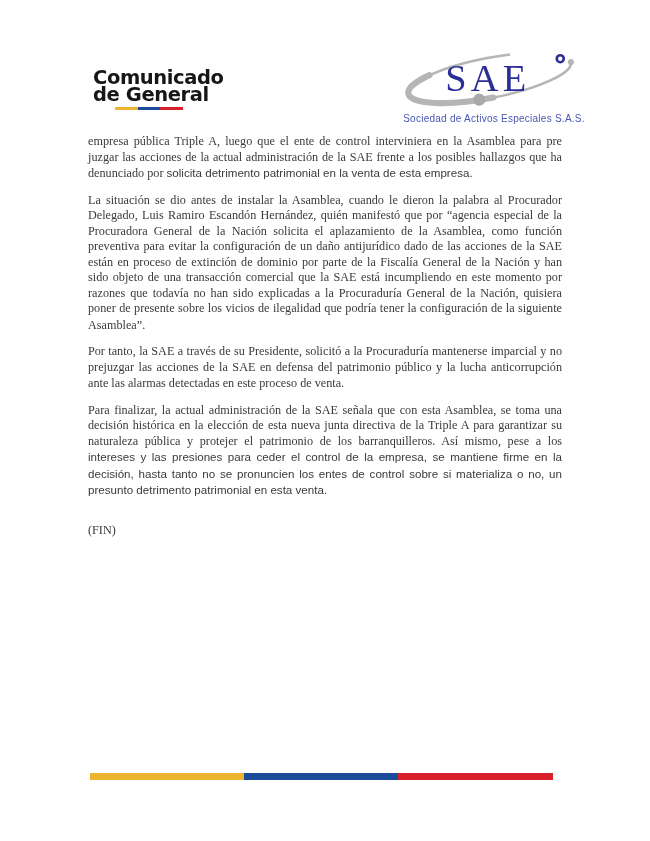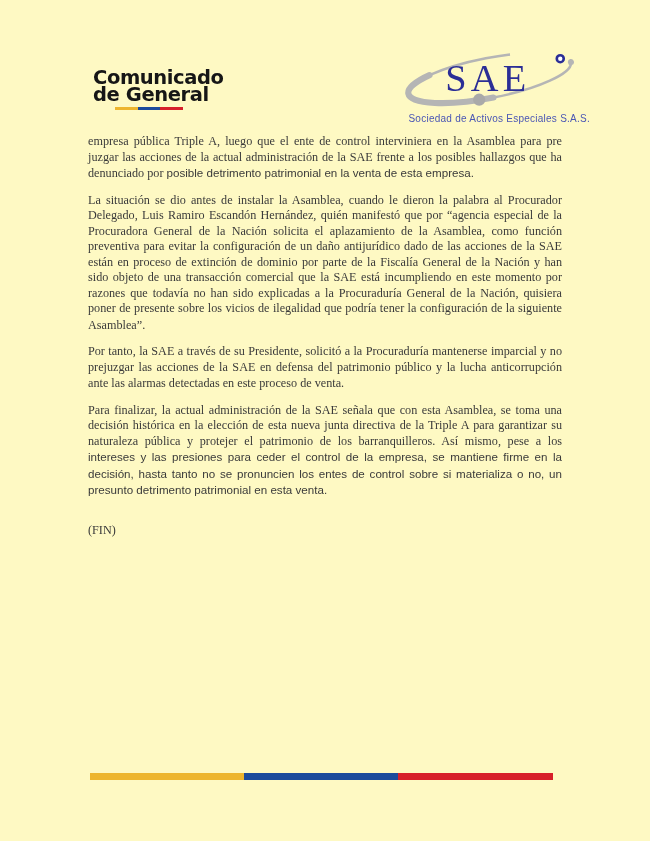--- a/index.html
+++ b/index.html
@@ -1,21 +1,21 @@
 <!DOCTYPE html>
 <html lang="es"><head>
 <meta charset="utf-8">
 <title>Comunicado de Prensa</title>
 <style>
   html,body{margin:0;padding:0;background:#888;}
   .page{
     position:relative;
     width:650px;height:841px;
     margin:0 auto;
-    background:#fef9c3;
+    background:#ffffff;
     overflow:hidden;
     font-family:"Liberation Serif", serif;
   }
 
   
   .brand{position:absolute;left:93px;top:70px;}
   .brand-line{
     font-family:"DejaVu Sans", sans-serif;
     font-weight:bold;
     font-size:19.5px;
@@ -24,21 +24,21 @@
     color:#161616;
     white-space:nowrap;
   }
   .brand-underline{
     display:flex;width:68px;height:2.6px;
     margin:4px 0 0 22px;
   }
   .brand-underline .seg{flex:1;height:100%;}
 
   
-  .logo{position:absolute;left:398px;top:50px;width:192px;text-align:right;}
+  .logo{position:absolute;left:398px;top:50px;width:192px;text-align:center;}
   .logo svg{display:block;width:192px;height:68px;}
   .logo-subtitle{
     font-family:"Liberation Sans", sans-serif;
     font-size:10px;
     letter-spacing:0.25px;
     color:#4A56B4;
     margin-top:-5px;
     white-space:nowrap;
   }
 
@@ -99,21 +99,21 @@
       <text x="103" y="47" text-anchor="middle" font-family="Liberation Serif, serif" font-size="44" letter-spacing="5" fill="#2B2E96">SAE</text>
 
       <circle cx="93" cy="57" r="7" fill="#A9A9A9"></circle>
 
       <circle cx="186" cy="10" r="4" fill="#ffffff" stroke="#2B2E96" stroke-width="3"></circle>
     </svg>
     <div class="logo-subtitle">Sociedad de Activos Especiales S.A.S.</div>
   </div>
 
   <div class="body-text">
-    <p><span>empresa pública Triple A, luego que el ente de control interviniera en la Asamblea para pre juzgar las acciones de la actual administración de la SAE frente a los posibles hallazgos que ha denunciado por </span><span class="sans">posible detrimento patrimonial en la venta de esta empresa.</span></p>
+    <p><span>empresa pública Triple A, luego que el ente de control interviniera en la Asamblea para pre juzgar las acciones de la actual administración de la SAE frente a los posibles hallazgos que ha denunciado por </span><span class="sans">solicita detrimento patrimonial en la venta de esta empresa.</span></p>
     <p><span>La situación se dio antes de instalar la Asamblea, cuando le dieron la palabra al Procurador Delegado, Luis Ramiro Escandón Hernández, quién manifestó que por “agencia especial de la Procuradora General de la Nación solicita el aplazamiento de la Asamblea, como función preventiva para evitar la configuración de un daño antijurídico dado de las acciones de la SAE están en proceso de extinción de dominio por parte de la Fiscalía General de la Nación y han sido objeto de una transacción comercial que la SAE está incumpliendo en este momento por razones que todavía no han sido explicadas a la Procuraduría General de la Nación, quisiera poner de presente sobre los vicios de ilegalidad que podría tener la configuración de la siguiente Asamblea”.</span><span class="sans"></span></p>
     <p><span>Por tanto, la SAE a través de su Presidente, solicitó a la Procuraduría mantenerse imparcial y no prejuzgar las acciones de la SAE en defensa del patrimonio público y la lucha anticorrupción ante las alarmas detectadas en este proceso de venta.</span><span class="sans"></span></p>
     <p><span>Para finalizar, la actual administración de la SAE señala que con esta Asamblea, se toma una decisión histórica en la elección de esta nueva junta directiva de la Triple A para garantizar su naturaleza pública y protejer el patrimonio de los barranquilleros. Así mismo, pese a los </span><span class="sans">intereses y las presiones para ceder el control de la empresa, se mantiene firme en la decisión, hasta tanto no se pronuncien los entes de control sobre si materializa o no, un presunto detrimento patrimonial en esta venta.</span></p>
     <p class="closing">(FIN)</p>
   </div>
 
   <div class="footer-bar">
     <div class="seg c-yellow" style="width:154px"></div>
     <div class="seg c-blue" style="width:154px"></div>
     <div class="seg c-red" style="width:155px"></div>

